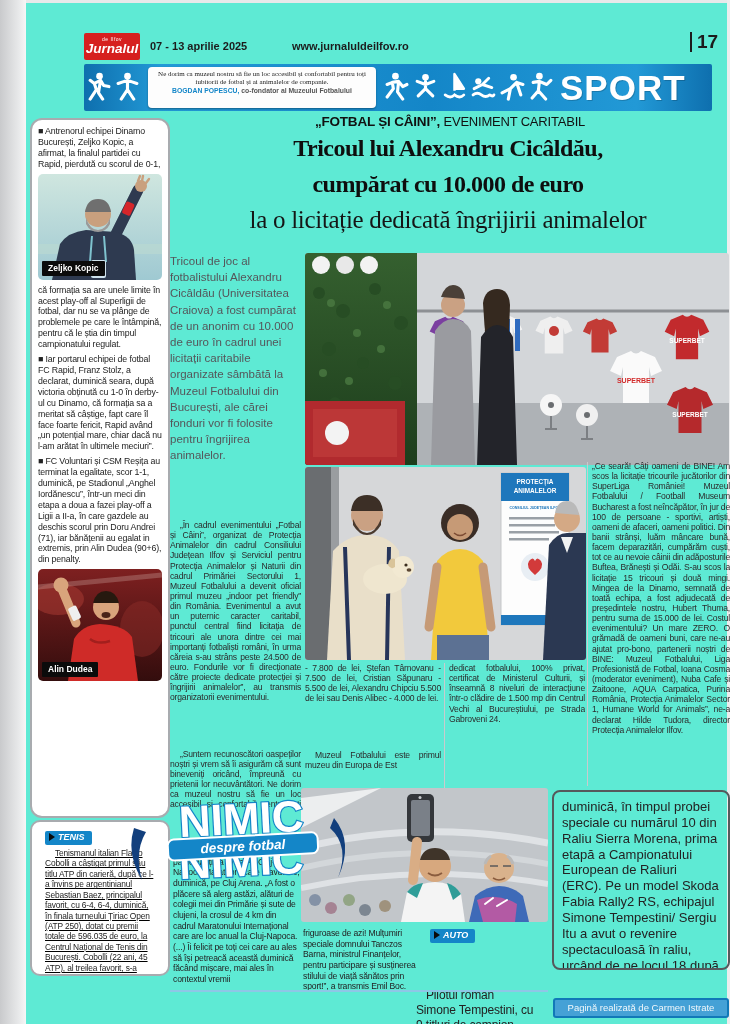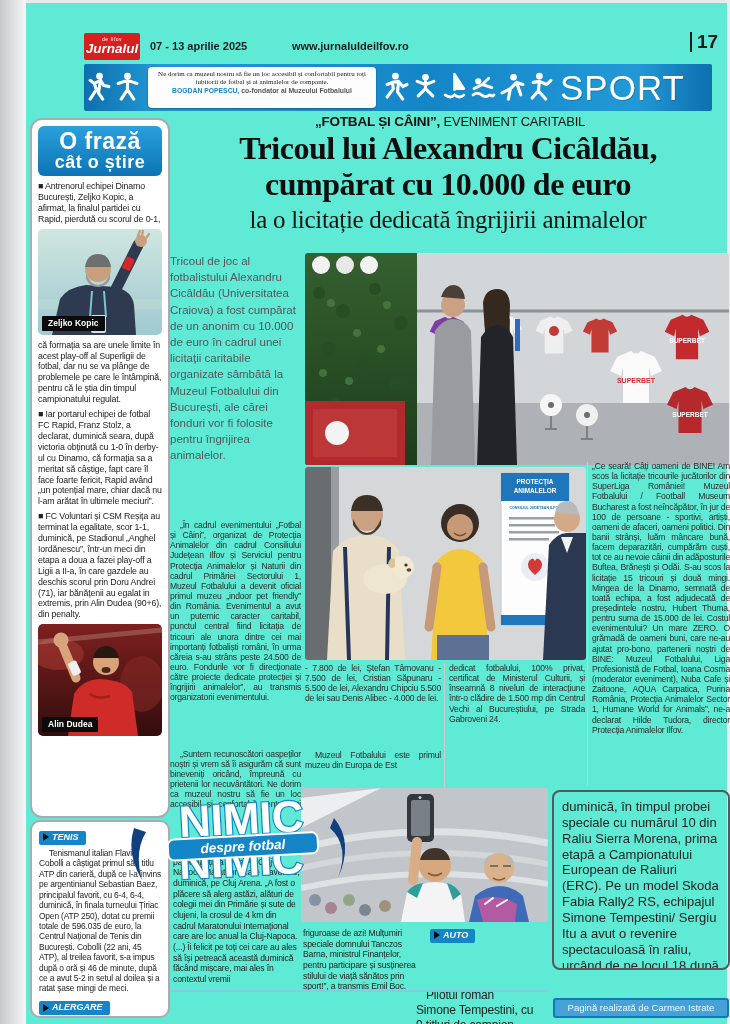--- a/index.html
+++ b/index.html
@@ -27,40 +27,40 @@
   
   .banner { left:84px; top:64px; width:628px; height:47px; border-radius:2px;
             background:linear-gradient(90deg,#0e6fae,#2299d6 12%,#1486c8 55%,#2299d6 88%,#0e6fae);
             display:flex; align-items:center; overflow:hidden; }
   .b-ico { width:25px; height:32px; flex:0 0 auto; margin:0 2px; }
   .quotebox { flex:0 0 auto; width:228px; height:41px; background:#fdfdfd; border-radius:4px; margin:0 6px;
               padding:3px 6px 2px; text-align:center; box-shadow:0 1px 2px rgba(0,0,0,.35); }
   .quotebox .q { font-family:"Liberation Serif",serif; font-size:7px; line-height:8px; color:#222; }
   .quotebox .qa { font-size:6.8px; line-height:8px; margin-top:1px; color:#555; font-weight:700; }
   .quotebox .qa b { color:#1486c8; }
-  .sportword { font-weight:400; font-size:35px; letter-spacing:1px; color:#fff; margin:0 8px 0 4px;
+  .sportword { font-weight:700; font-size:35px; letter-spacing:1px; color:#fff; margin:0 8px 0 4px;
                text-shadow:1px 1px 0 rgba(0,0,0,.18); flex:0 0 auto; }
 
   
   .graybox { border:2px solid #a8abaf; border-radius:12px; background:#fff; padding:6px; overflow:hidden; }
   .bluehead { background:linear-gradient(180deg,#2aa0dc,#0d74b4); border-radius:6px; color:#fff; text-align:center;
               padding:3px 0 4px; margin-bottom:5px; }
   .bluehead .t1 { font-weight:700; font-size:23px; line-height:24px; letter-spacing:.5px; }
   .bluehead .t2 { font-weight:700; font-size:18px; line-height:19px; letter-spacing:.5px; }
 
   .sidetext { font-size:8.8px; line-height:1.24; color:#222; letter-spacing:-.15px; margin-bottom:4px; }
   .sphoto { position:relative; width:124px; border-radius:5px; overflow:hidden; margin:2px 0 5px; }
   .cap { position:absolute; left:4px; bottom:4px; background:#0b0b0b; color:#fff; font-weight:700; font-size:8.5px;
          line-height:9px; padding:3px 6px; border-radius:1px; }
 
   
   .kicker { left:175px; top:114px; width:550px; text-align:center; font-size:13px; color:#111; letter-spacing:-.2px; }
   .kicker b { font-size:13.5px;text-align:center; }
   .headline { left:170px; top:130px; width:556px; text-align:center; font-family:"Liberation Serif",serif;
-              font-weight:700; font-size:32px; line-height:36px; color:#0e0e0e; letter-spacing:-.5px; }
+              font-weight:700; font-size:24px; line-height:36px; color:#0e0e0e; letter-spacing:-.5px; }
   .subhead { left:170px; top:206px; width:556px; text-align:center; font-family:"Liberation Serif",serif;
              font-size:25px; line-height:28px; color:#151515; letter-spacing:-.3px; }
   .lead { left:170px; top:253px; width:131px; height:216px; font-size:11.5px; line-height:16.2px; color:#55565a;
           overflow:hidden; }
   .bodycol { font-size:8.6px; line-height:1.18; color:#2b2b2b; text-align:justify; letter-spacing:-.2px; overflow:hidden; }
   .bodycol p { margin-bottom:1px; }
   .ind { text-indent:10px;margin-top:46px; }
   .vrule { width:1px; background:#c9cbcd; }
   .photo { overflow:hidden; border-radius:3px; }
 
@@ -149,24 +149,20 @@
     <span class="b-ico">
       <svg viewBox="0 0 24 28">
           <circle cx="10" cy="4" r="3.2" fill="#fff"></circle>
           <path d="M4 10 L10 9 L17 12 L21 8 M10 9 L9 18 L3 25 M9 18 L16 26" stroke="#fff" stroke-width="3" fill="none" stroke-linecap="round" stroke-linejoin="round"></path>
         </svg>
     </span>
     <span class="sportword">SPORT</span>
   </div>
 
   <div class="abs graybox" style="left:30px; top:118px; width:140px; height:700px;">
-    <div class="bluehead">
-      <div class="t1">O frază</div>
-      <div class="t2">cât o știre</div>
-    </div>
     <p class="sidetext">■  Antrenorul echipei Dinamo București, Zeljko Kopic, a afirmat, la finalul partidei cu Rapid, pierdută cu scorul de 0-1,</p>
 
     <div class="sphoto" style="height:106px;">
       <svg viewBox="0 0 124 106" width="124" height="106">
         <defs>
           <linearGradient id="kbg" x1="0" y1="0" x2="0" y2="1">
             <stop offset="0" stop-color="#cfe6df"></stop>
               <stop offset="1" stop-color="#9fc9d2"></stop>
           </linearGradient>
         </defs>
@@ -415,21 +411,21 @@
         <text x="115" y="59" text-anchor="middle" font-size="13.5" font-weight="700" font-style="italic" fill="#ffffff">despre fotbal</text>
       </g>
     </svg>
   </div>
   <div class="abs" style="left:26px; top:842px; width:22px; height:72px;">
     <svg viewBox="0 0 22 72" width="22" height="72">
         <path d="M18 2 Q0 30 14 70 Q8 34 22 10 Z" fill="#1486c8"></path>
       </svg>
   </div>
 
-  <div class="abs graybox" style="left:30px; top:820px; width:140px; height:198px; border-radius:10px; padding:5px 7px;">
+  <div class="abs graybox" style="left:30px; top:820px; width:140px; height:156px; border-radius:10px; padding:5px 13px;text-decoration:underline;">
     <span class="tag">
         <span class="ar"></span>
         <span>TENIS</span>
       </span>
     <p class="sidetext ind" style="font-size:8.4px; margin-top:3px;">Tenismanul italian Flavio Cobolli a câștigat primul său titlu ATP din carieră, după ce l-a învins pe argentinianul Sebastian Baez, principalul favorit, cu 6-4, 6-4, duminică, în finala turneului Țiriac Open (ATP 250), dotat cu premii totale de 596.035 de euro, la Centrul Național de Tenis din București. Cobolli (22 ani, 45 ATP), al treilea favorit, s-a impus după o oră și 46 de minute, după ce a avut 5-2 in setul al doilea și a ratat șase mingi de meci.</p>
     <span class="tag">
         <span class="ar"></span>
         <span>ALERGARE</span>
       </span>
     

